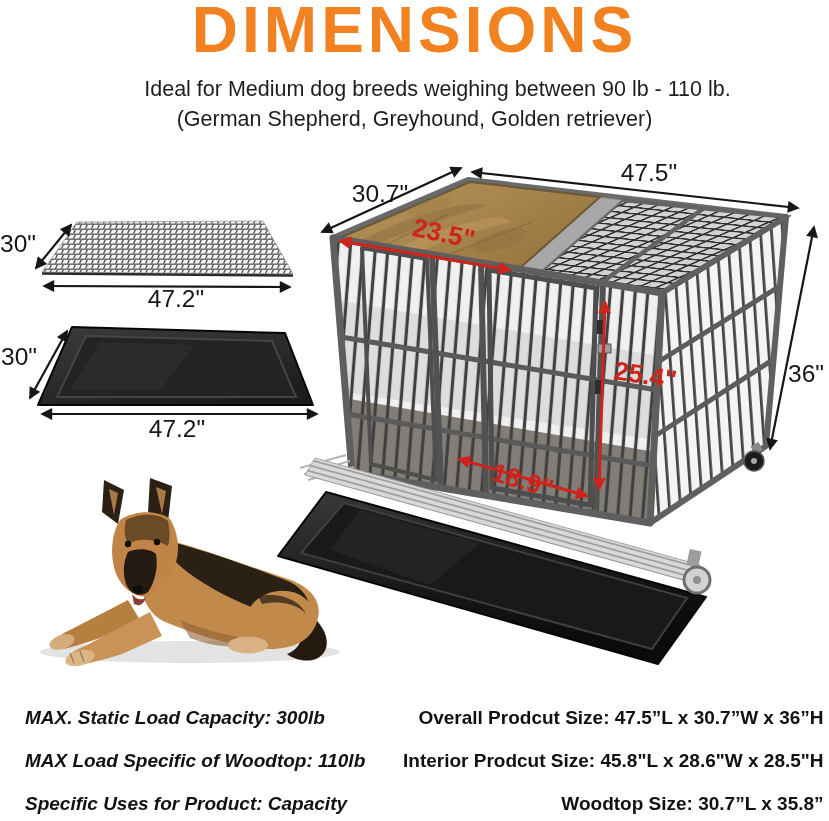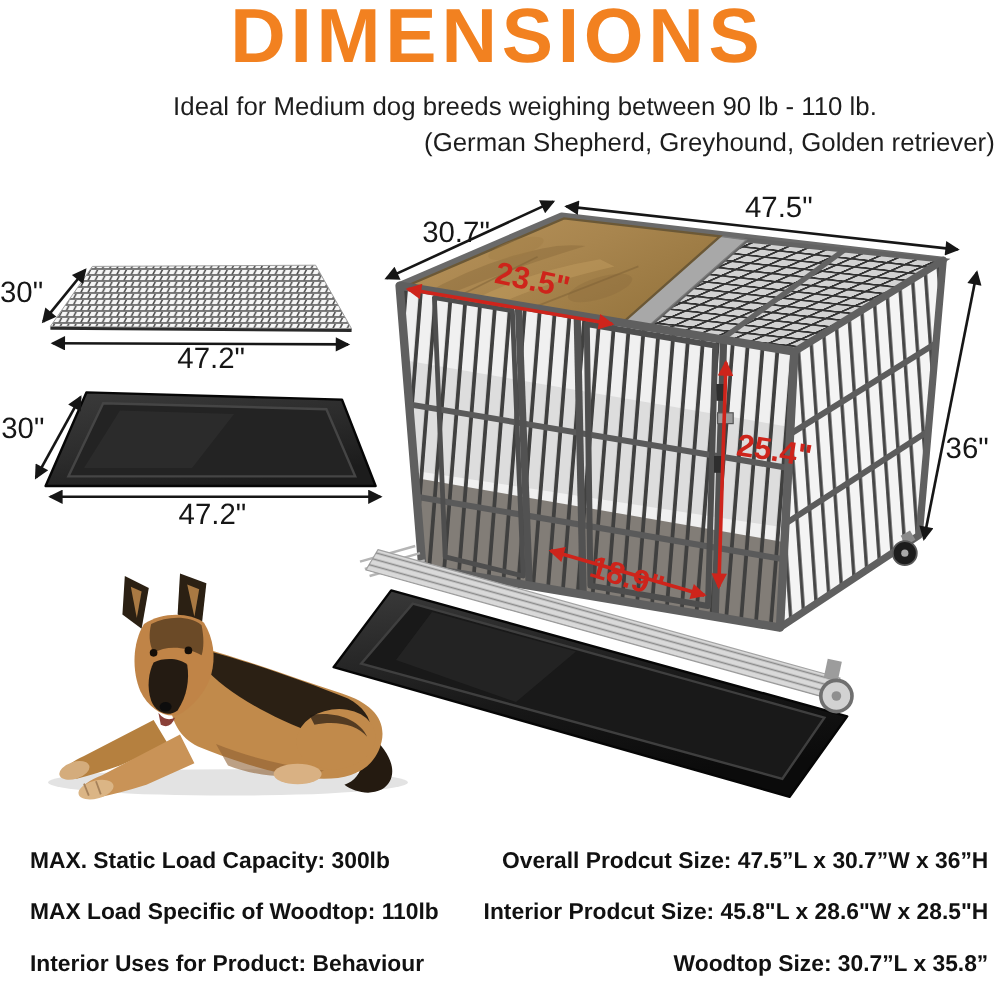--- a/index.html
+++ b/index.html
@@ -2,25 +2,25 @@
 <html><head>
 <meta charset="utf-8">
 <style>
   html,body{margin:0;padding:0;background:#fff;}
   .page{position:relative;width:829px;height:821px;background:#ffffff;overflow:hidden;
         font-family:"Liberation Sans",sans-serif;}
   .title{position:absolute;top:0px;left:0;width:829px;text-align:center;
          font-size:64px;font-weight:bold;letter-spacing:4px;color:#F28120;line-height:60px;}
   .sub{position:absolute;left:0;width:829px;text-align:center;color:#1d1d1d;font-size:21.5px;}
   .sub1{top:77px;padding-left:23px;}
-  .sub2{top:107px;text-align:right;}
+  .sub2{top:107px;}
   .scene{position:absolute;left:0;top:0;width:829px;height:821px;}
   .specs{position:absolute;display:flex;flex-direction:column;gap:21px;
          font-size:19px;font-weight:bold;color:#111;line-height:22px;white-space:nowrap;}
-  .specs-left{left:25px;top:707px;}
+  .specs-left{left:25px;top:707px;font-style:italic;}
   .specs-right{left:403px;top:707px;text-align:right;}
   svg text{font-family:"Liberation Sans",sans-serif;}
   .dimB{font-size:24.5px;fill:#161616;}
   .dimR{font-size:26px;font-weight:bold;fill:#CE241B;}
 </style>
 </head>
 <body>
 
 <div class="page">
 
@@ -204,21 +204,21 @@
       <ellipse cx="138" cy="589" rx="5" ry="4" fill="#0D0D0D"></ellipse>
       <path d="M132,594 Q138,602 146,598 Q142,608 134,604 Z" fill="#8A4038"></path>
       <circle cx="128" cy="544" r="3.2" fill="#140E08"></circle>
       <circle cx="157" cy="542" r="3.2" fill="#140E08"></circle>
     </g>
   </svg>
 
   <div class="specs specs-left">
     <div>MAX. Static Load Capacity: 300lb</div>
     <div>MAX Load Specific of Woodtop: 110lb</div>
-    <div>Interior Uses for Product: Behaviour</div>
+    <div>Specific Uses for Product: Capacity</div>
   </div>
   <div class="specs specs-right">
     <div>Overall Prodcut Size: 47.5”L x 30.7”W x 36”H</div>
     <div>Interior Prodcut Size: 45.8"L x 28.6"W x 28.5"H</div>
     <div>Woodtop Size: 30.7”L x 35.8”</div>
   </div>
 
 </div>
 
 </body></html>

